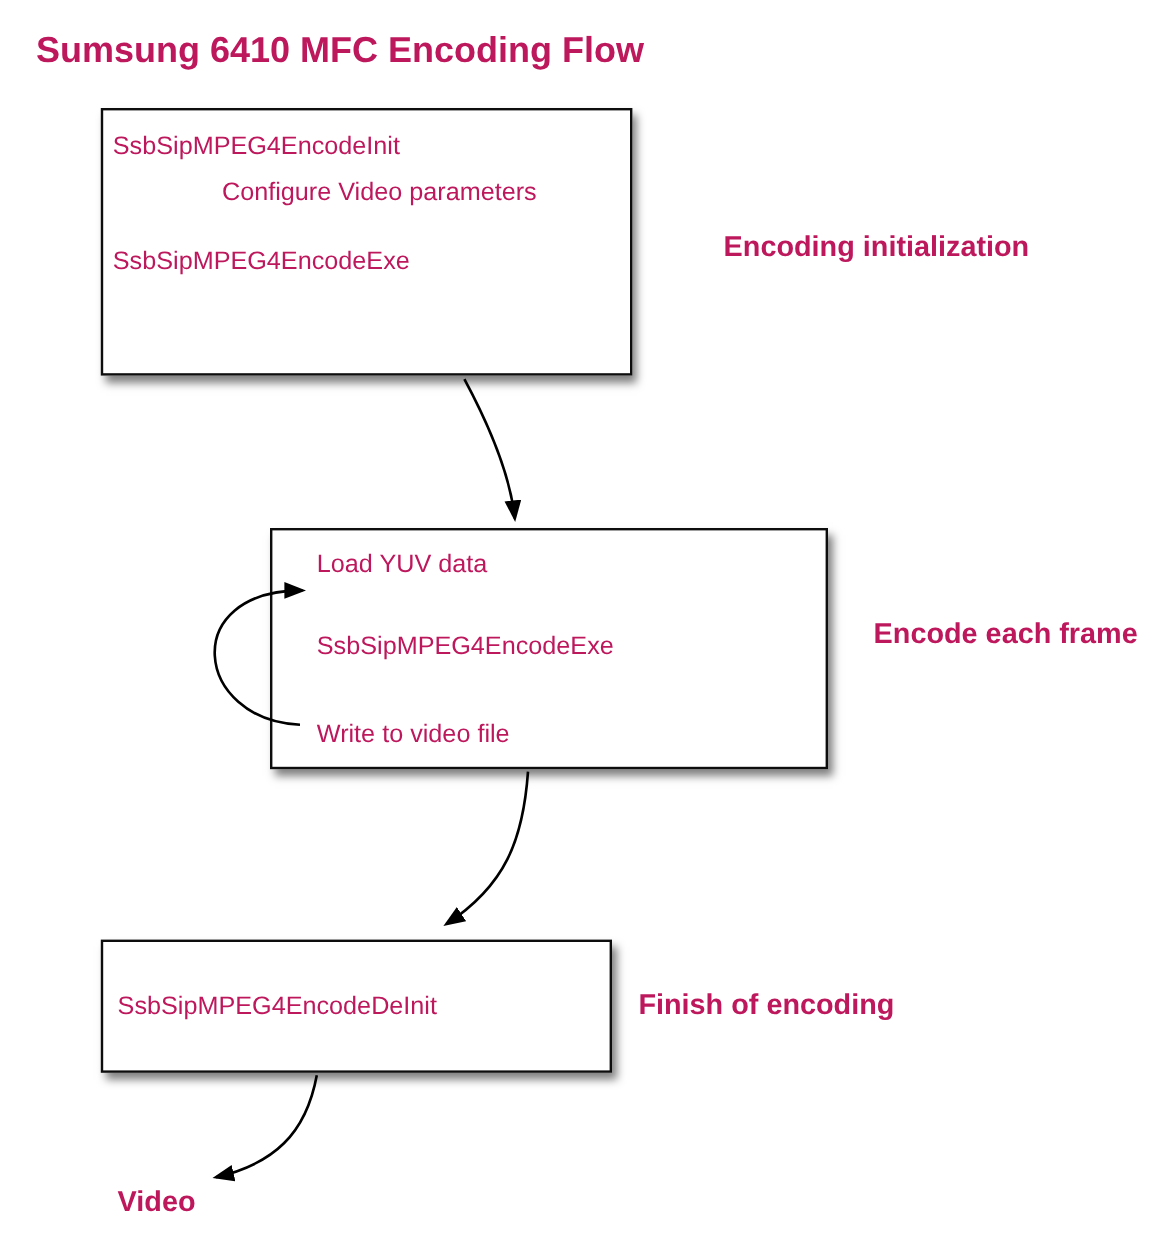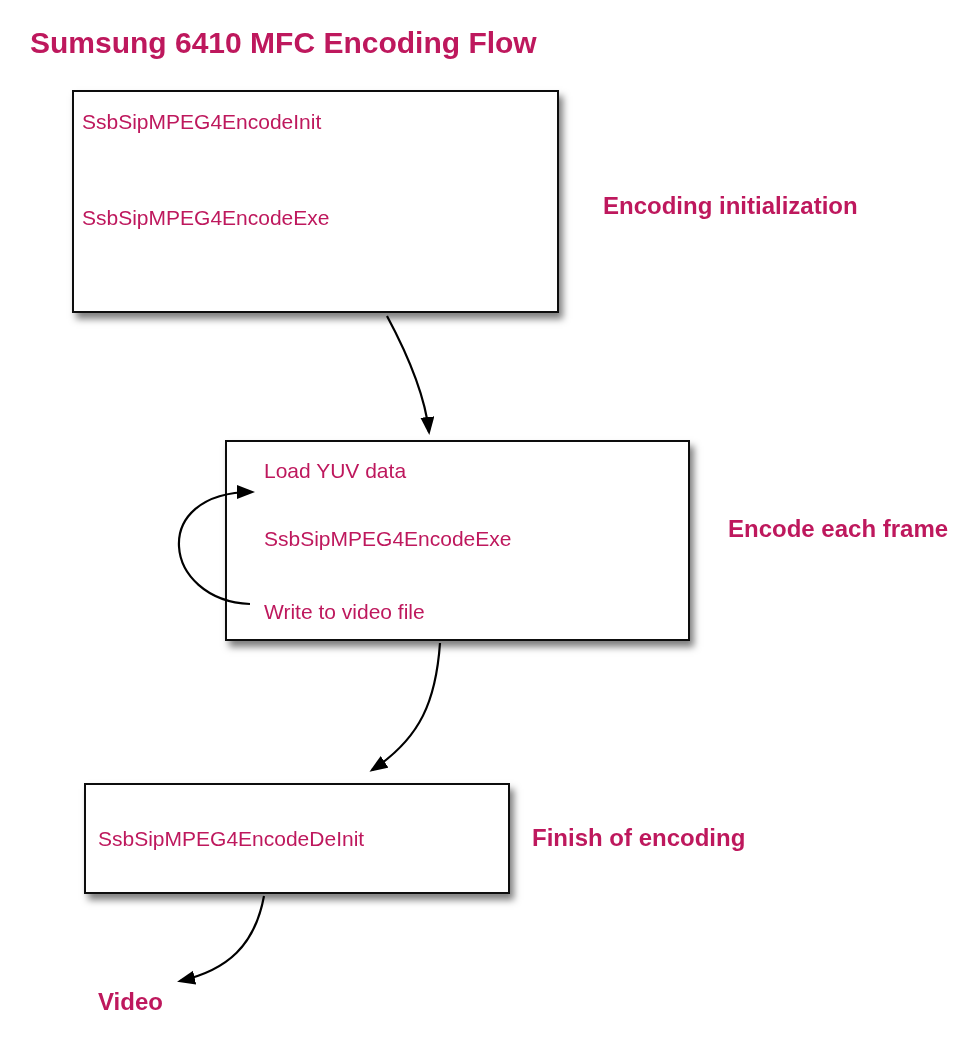--- a/index.html
+++ b/index.html
@@ -43,41 +43,42 @@
     font-size: 24px;
     font-weight: 600;
     white-space: nowrap;
   }
   .finish-label {
     position: absolute;
     font-size: 24px;
     font-weight: 600;
     white-space: nowrap;
   }
-  #box-init   { left: 72px;  top: 90px;  width: 487px; height: 223px; }
+  #box-init   { left: 84px;  top: 90px;  width: 443px; height: 223px; }
   #box-encode { left: 225px; top: 440px; width: 465px; height: 201px; }
   #box-deinit { left: 84px;  top: 783px; width: 426px; height: 111px; }
 
   .arrows-overlay {
     position: absolute;
     left: 0;
     top: 0;
     pointer-events: none;
     z-index: 10;
   }
 </style>
 </head>
 <body>
 
 <div class="canvas">
 
   <div class="title">Sumsung 6410 MFC Encoding Flow</div>
 
   <div class="node" id="box-init">
     <div class="node-line" style="left:8px;  top:18px;">SsbSipMPEG4EncodeInit</div>
+    <div class="node-line" style="left:99px; top:57px;">Configure Video parameters</div>
     <div class="node-line" style="left:8px;  top:114px;">SsbSipMPEG4EncodeExe</div>
   </div>
   <div class="side-label" style="left:603px; top:192px;">Encoding initialization</div>
 
   <div class="node" id="box-encode">
     <div class="node-line" style="left:37px; top:17px;">Load YUV data</div>
     <div class="node-line" style="left:37px; top:85px;">SsbSipMPEG4EncodeExe</div>
     <div class="node-line" style="left:37px; top:158px;">Write to video file</div>
   </div>
   <div class="side-label" style="left:728px; top:515px;">Encode each frame</div>

